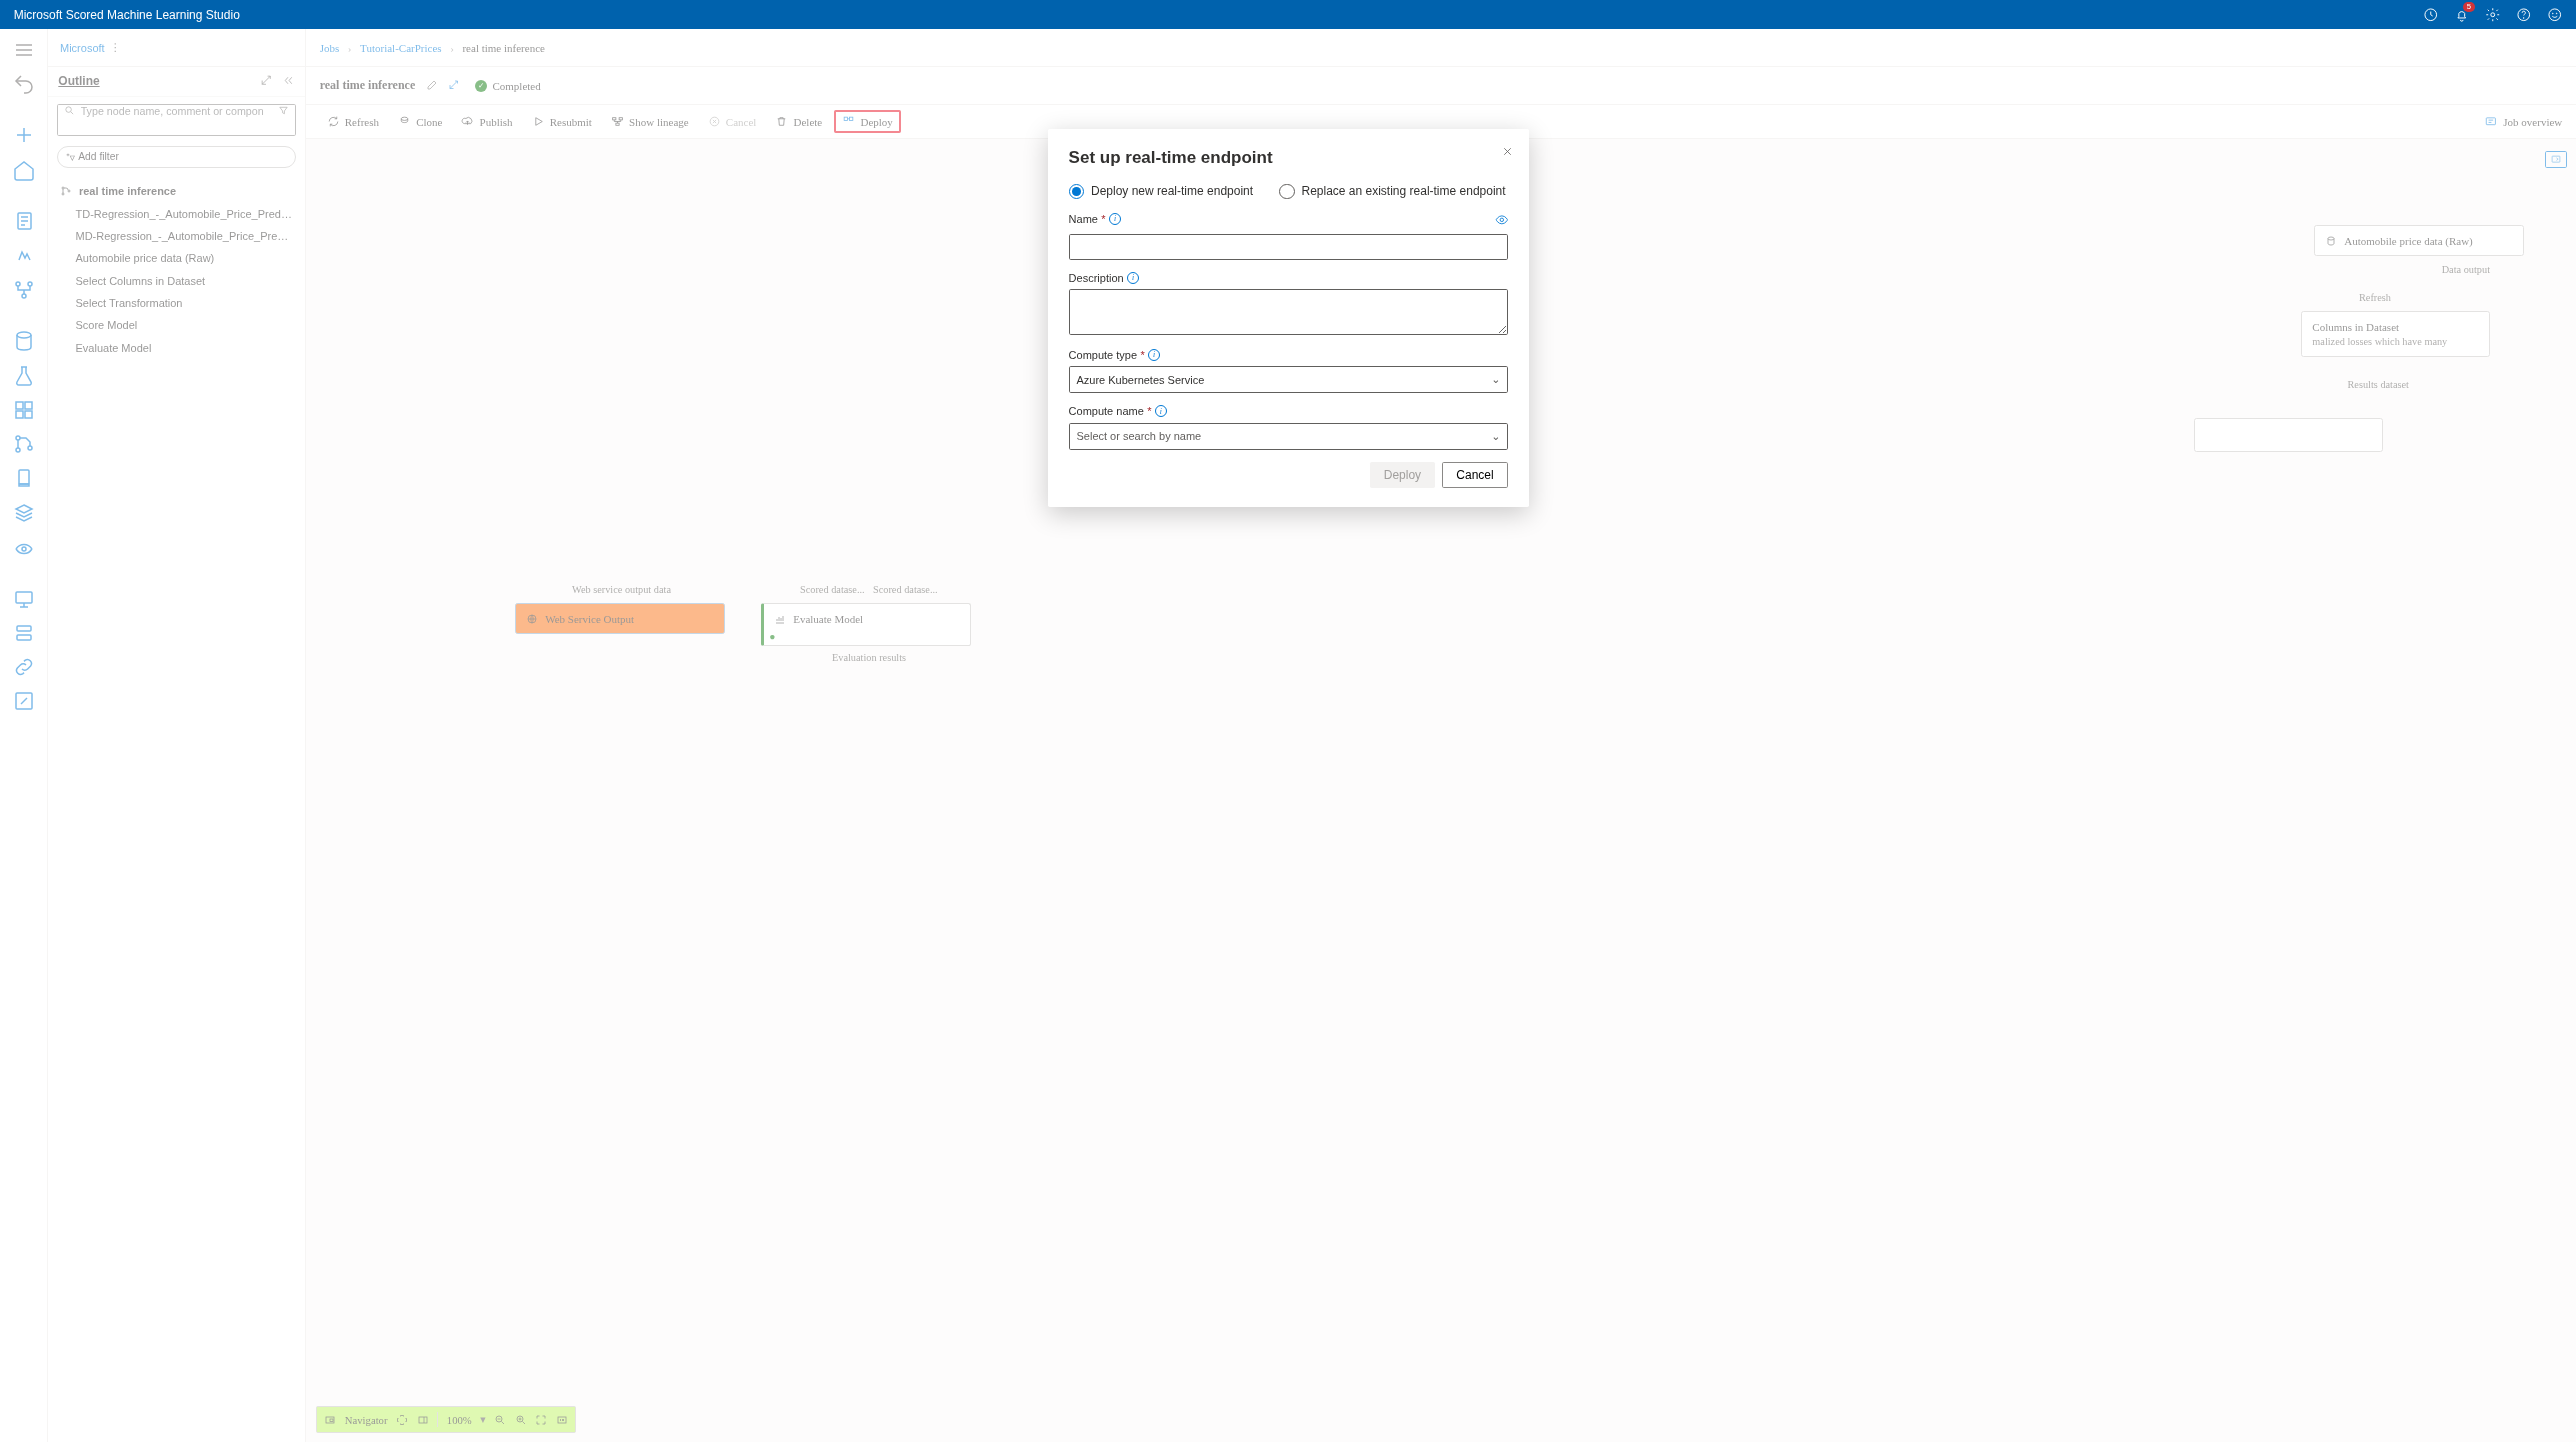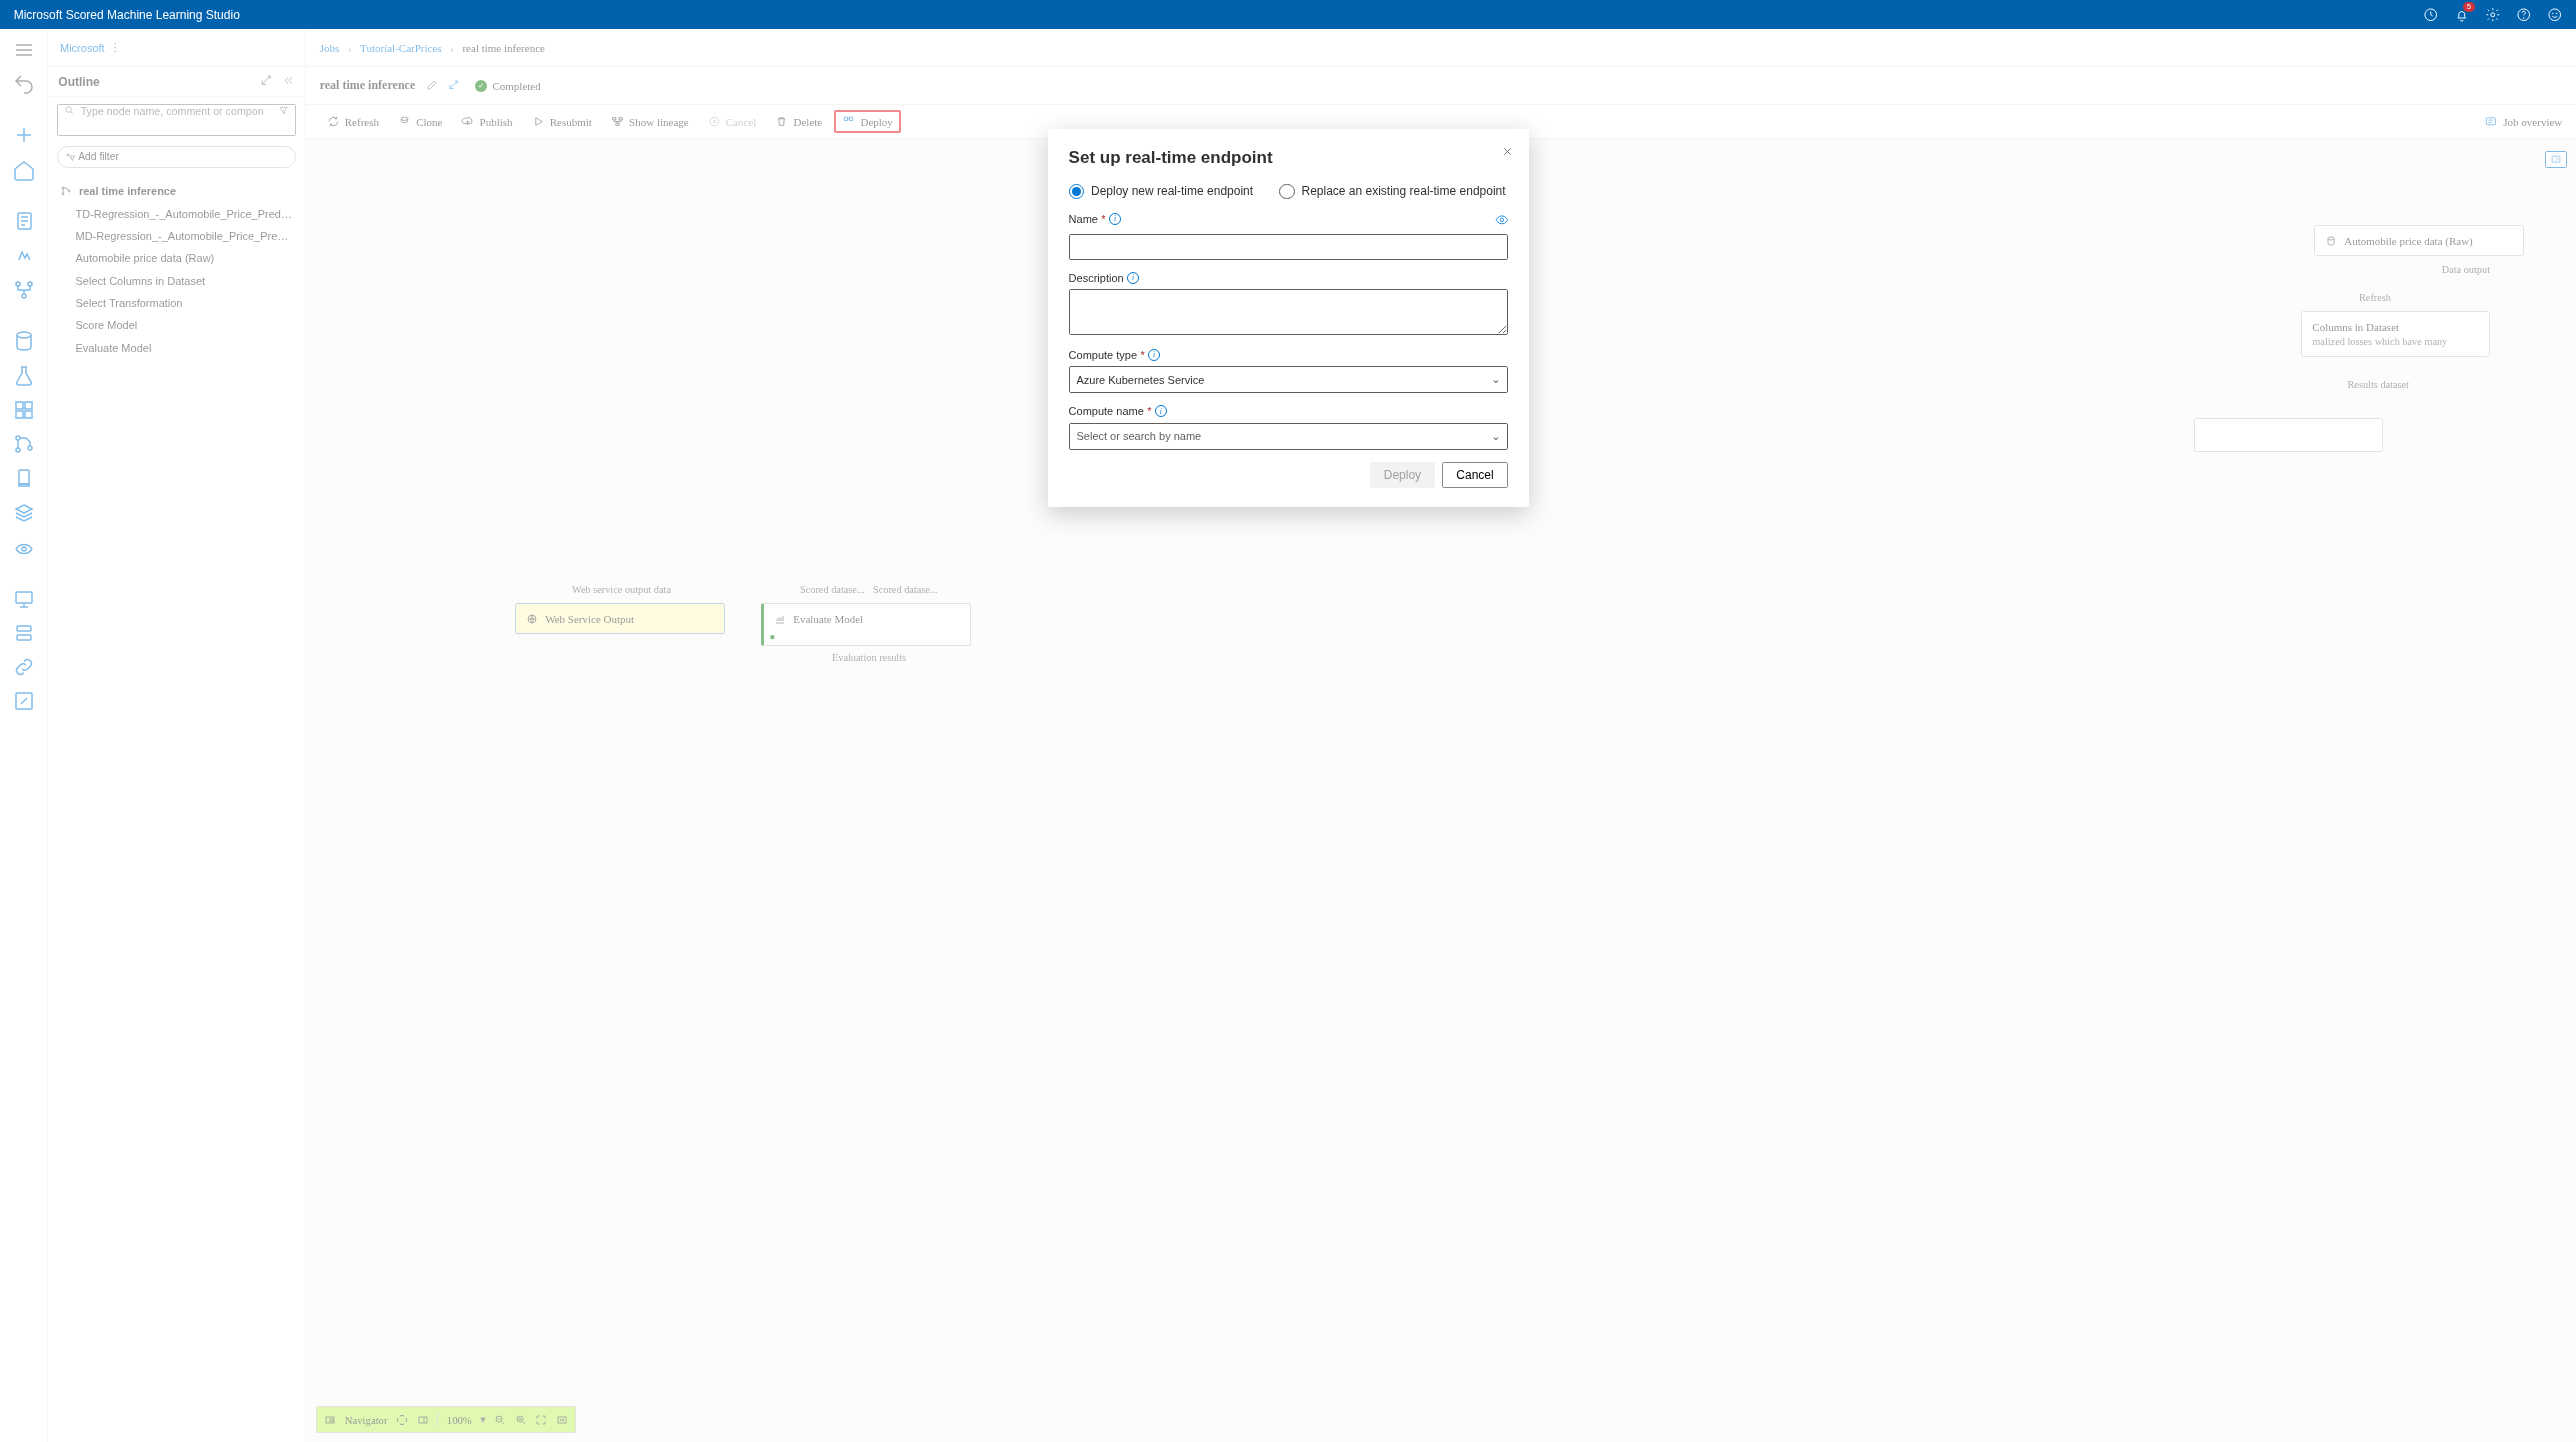--- a/index.html
+++ b/index.html
@@ -15,21 +15,21 @@
 
 .layout { display: flex; height: calc(100vh - 29px); }
 .rail { width: 48px; border-right: 0.9px solid #edebe9; display: flex; flex-direction: column; align-items: center; padding-top: 8.6px; gap: 10.3px; }
 .rail .ricon { width: 24px; height: 24px; display: flex; align-items: center; justify-content: center; color: #0078d4; }
 .rail-sep { height: 6.9px; }
 
 .outline { width: 258px; border-right: 0.9px solid #edebe9; display: flex; flex-direction: column; }
 .outline-row { display: flex; height: 38px; align-items: center; border-bottom: 0.9px solid #edebe9; }
 .breadcrumb { flex: 1; padding: 0 12px; display: flex; align-items: center; gap: 5.2px; color: #0078d4; font-size: 11px; }
 .breadcrumb .after { color: #605e5c; }
-.outline-head { display: flex; align-items: flex-end; justify-content: space-between; padding: 6.9px 10.3px; border-bottom: 0.9px solid #f3f2f1; }
+.outline-head { display: flex; align-items: flex-start; justify-content: space-between; padding: 6.9px 10.3px; border-bottom: 0.9px solid #f3f2f1; text-decoration: underline; }
 .outline-head h3 { font-size: 12px; font-weight: 600; }
 .outline-head .hicons { display: flex; gap: 8.6px; color: #605e5c; }
 .searchbox { margin: 6.9px 8.6px; border: 0.9px solid #8a8886; border-radius: 1.7px; height: 32px; display: flex; align-items: flex-start; padding: 0 6.9px; gap: 5.2px; color: #605e5c; }
 .searchbox input { border: none; flex: 1; font-size: 10.7px; outline: none; background: transparent; }
 .addfilter { margin: 3.4px 8.6px 8.6px; border: 0.9px solid #c8c6c4; border-radius: 12px; height: 22px; display: inline-flex; align-items: center; padding: 0 8.6px; font-size: 10.3px; color: #323130; gap: 3.4px; }
 .tree { padding: 3.4px 0 8.6px; }
 .tree-root { display: flex; align-items: center; gap: 6.9px; padding: 5.2px 12px; font-weight: 600; }
 .tree-item { padding: 5.2px 12px 5.2px 27.5px; font-size: 11px; white-space: nowrap; overflow: hidden; text-overflow: ellipsis; cursor: default; }
 
 .main { flex: 1; display: flex; flex-direction: column; overflow: hidden; font-family: Liberation Serif, serif; }
@@ -48,21 +48,21 @@
 .tbtn svg { width: 13px; height: 13px; }
 .tbtn.deploy-hl { border: 2.1px solid #e81123; border-radius: 1.7px; padding: 2.6px 6px; }
 .spacer { flex: 1; }
 .overview-btn { display: inline-flex; align-items: center; gap: 5.2px; color: #323130; font-size: 11px; }
 
 .canvas { flex: 1; position: relative; background: #faf9f8; }
 .node { position: absolute; background: #fff; border: 0.9px solid #c8c6c4; border-radius: 2.6px; font-size: 11px; padding: 8.6px 10.3px; min-width: 189px; }
 .node .nh { display: flex; align-items: center; gap: 6.9px; font-weight: 400; }
 .node .sub { color: #605e5c; font-size: 10.3px; margin-top: 3.4px; }
 .port-label { position: absolute; font-size: 10.3px; color: #605e5c; white-space: nowrap; }
-.node.wso { background: #fef9c3; border-color: #8aafce; }
+.node.wso { background: #f97316; border-color: #8aafce; }
 .node.eval { border-left: 3.4px solid #107c10; }
 .eval .check { position: absolute; left: 5.2px; bottom: 3.4px; color: #107c10; font-size: 10.3px; }
 
 .mini-toolbar { position: absolute; bottom: 8.6px; left: 10.3px; background: #bef264; border: 0.9px solid #c8c6c4; border-radius: 1.7px; height: 27.5px; display: flex; align-items: center; gap: 8.6px; padding: 0 6.9px; font-size: 10.7px; }
 .mini-toolbar .sep { width: 0.9px; height: 15.5px; background: #c8c6c4; }
 
 .dim { position: absolute; top: 29px; left: 0; right: 0; bottom: 0; background: rgba(255,255,255,0.5); }
 
 
 .modal { position: absolute; top: 129px; left: calc(50% - 240px); width: 481px; background: #fff; box-shadow: 0 6.9px 26px rgba(0,0,0,0.2); border-radius: 1.7px; padding: 19px 20.6px; z-index: 100; }

